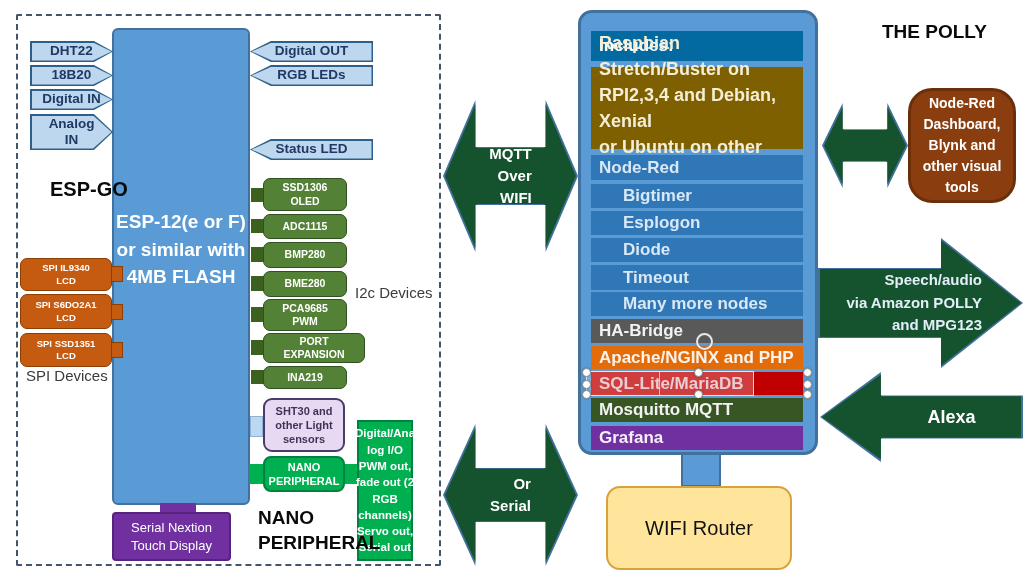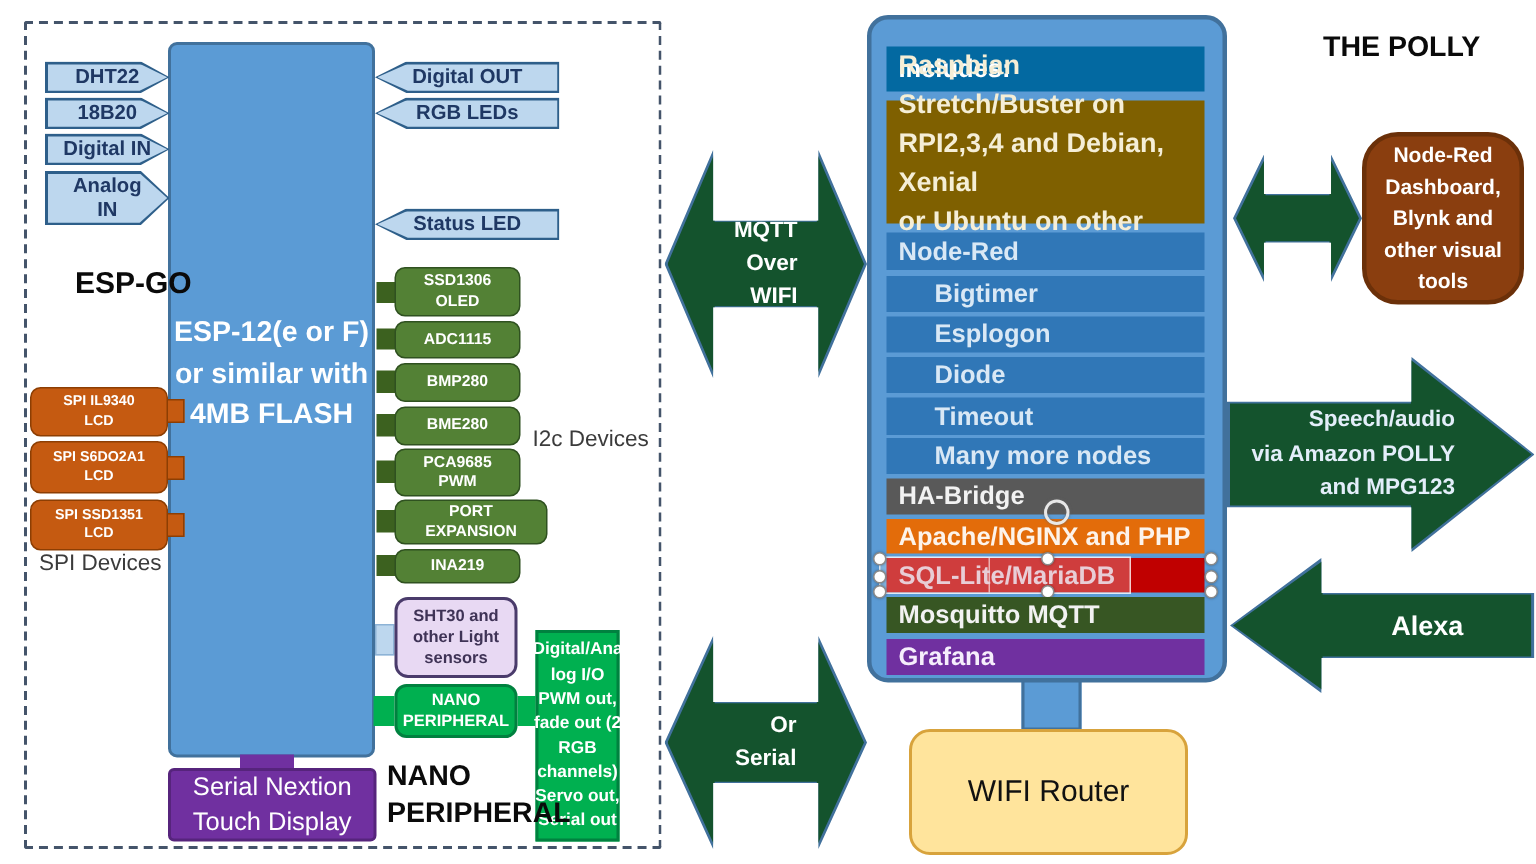--- a/index.html
+++ b/index.html
@@ -170,21 +170,21 @@
 PWM out,
 fade out (2
 RGB
 channels)
 Servo out,
 Serial out</div>
   <div class="abs blk-title ml" style="left:258px;top:506px;font-size:19px;line-height:1.3;">NANO
 PERIPHERAL</div>
 
   <div class="abs stub-p" style="left:160px;top:503px;width:36px;height:10px;"></div>
-  <div class="abs purp ctr ml" style="left:112px;top:512px;width:139px;height:49px;border-radius:4px;font-size:17px;line-height:1.35;">Serial Nextion
+  <div class="abs purp ctr ml" style="left:112px;top:512px;width:119px;height:49px;border-radius:4px;font-size:13px;line-height:1.35;">Serial Nextion
 Touch Display</div>
 
   <div class="abs arr dbl" style="left:443px;top:100px;width:135px;height:152px;">
     <div class="fill">
         <span class="ml" style="font-size:15px;line-height:1.45;">MQTT
 Over
 WIFI</span>
       </div>
   </div>
   <div class="abs arr dbl" style="left:443px;top:424px;width:135px;height:142px;">
@@ -261,21 +261,21 @@
   <div class="abs arr dbl" style="left:822px;top:103px;width:86px;height:85px;">
       <div class="fill"></div>
     </div>
   <div class="abs brown ctr ml" style="left:908px;top:88px;width:108px;height:115px;">Node-Red
 Dashboard,
 Blynk and
 other visual
 tools</div>
 
   <div class="abs arr ar-r" style="left:818px;top:238px;width:205px;height:130px;">
-    <div class="fill" style="justify-content:flex-start;">
+    <div class="fill" style="justify-content:flex-start;padding-left:12px;">
       <span class="ml" style="width:150px;font-size:15px;line-height:1.5;color:#e3eefa;">Speech/audio
 via Amazon POLLY
 and MPG123</span>
     </div>
   </div>
 
   <div class="abs arr ar-l" style="left:820px;top:372px;width:203px;height:90px;">
     <div class="fill">
       <span style="font-size:18px;padding-left:60px;">Alexa</span>
     </div>

